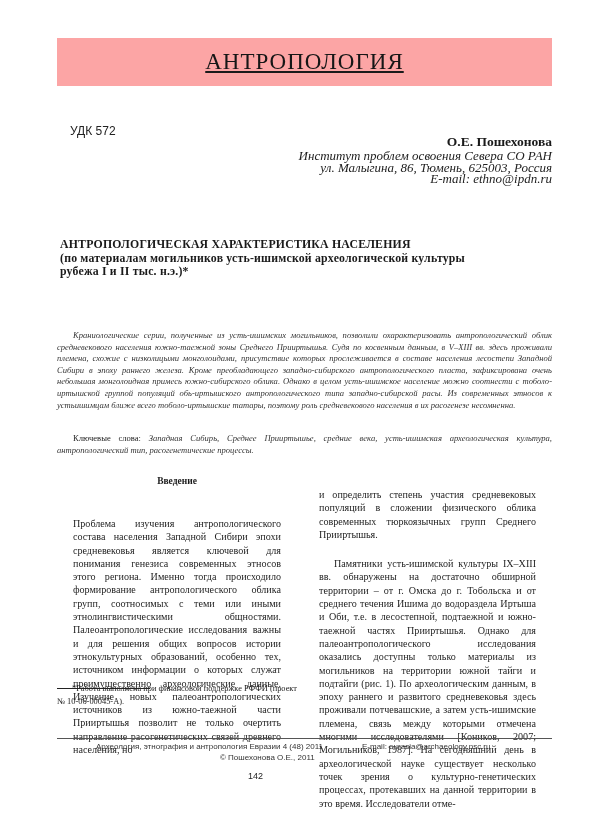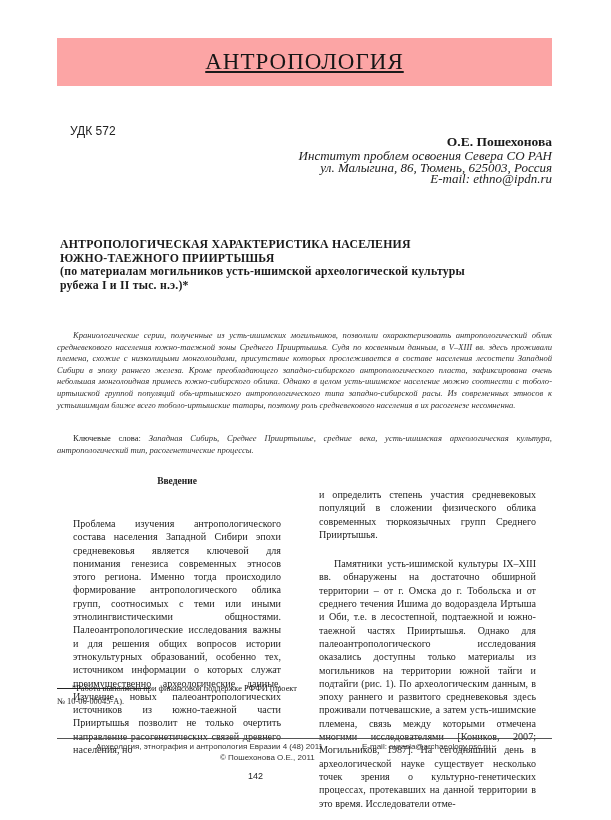--- a/index.html
+++ b/index.html
@@ -40,21 +40,20 @@
 
 <div class="author-block">
   <div class="author-name">О.Е. Пошехонова</div>
   <div class="aff">Институт проблем освоения Севера СО РАН</div>
   <div class="aff">ул. Малыгина, 86, Тюмень, 625003, Россия</div>
   <div class="aff">E-mail: ethno@ipdn.ru</div>
 </div>
 
 <div class="title">
   <div>АНТРОПОЛОГИЧЕСКАЯ ХАРАКТЕРИСТИКА НАСЕЛЕНИЯ</div>
-  <div>ЮЖНО-ТАЕЖНОГО ПРИИРТЫШЬЯ</div>
   <div>(по материалам могильников усть-ишимской археологической культуры</div>
   <div>рубежа I и II тыс. н.э.)*</div>
 </div>
 
 <div class="abstract">Краниологические серии, полученные из усть-ишимских могильников, позволили охарактеризовать антропологический облик средневекового населения южно-таежной зоны Среднего Прииртышья. Судя по косвенным данным, в V–XIII вв. здесь проживали племена, схожие с низколицыми монголоидами, присутствие которых прослеживается в составе населения лесостепи Западной Сибири в эпоху раннего железа. Кроме преобладающего западно-сибирского антропологического пласта, зафиксирована очень небольшая монголоидная примесь южно-сибирского облика. Однако в целом усть-ишимское население можно соотнести с тоболо-иртышской группой популяций обь-иртышского антропологического типа западно-сибирской расы. Из современных этносов к устьишимцам ближе всего тоболо-иртышские татары, поэтому роль средневекового населения в их расогенезе несомненна.</div>
 
 <div class="keywords">
   <span>Ключевые слова:</span>
   <i>Западная Сибирь, Среднее Прииртышье, средние века, усть-ишимская археологическая культура, антропологический тип, расогенетические процессы.</i>
 </div>

